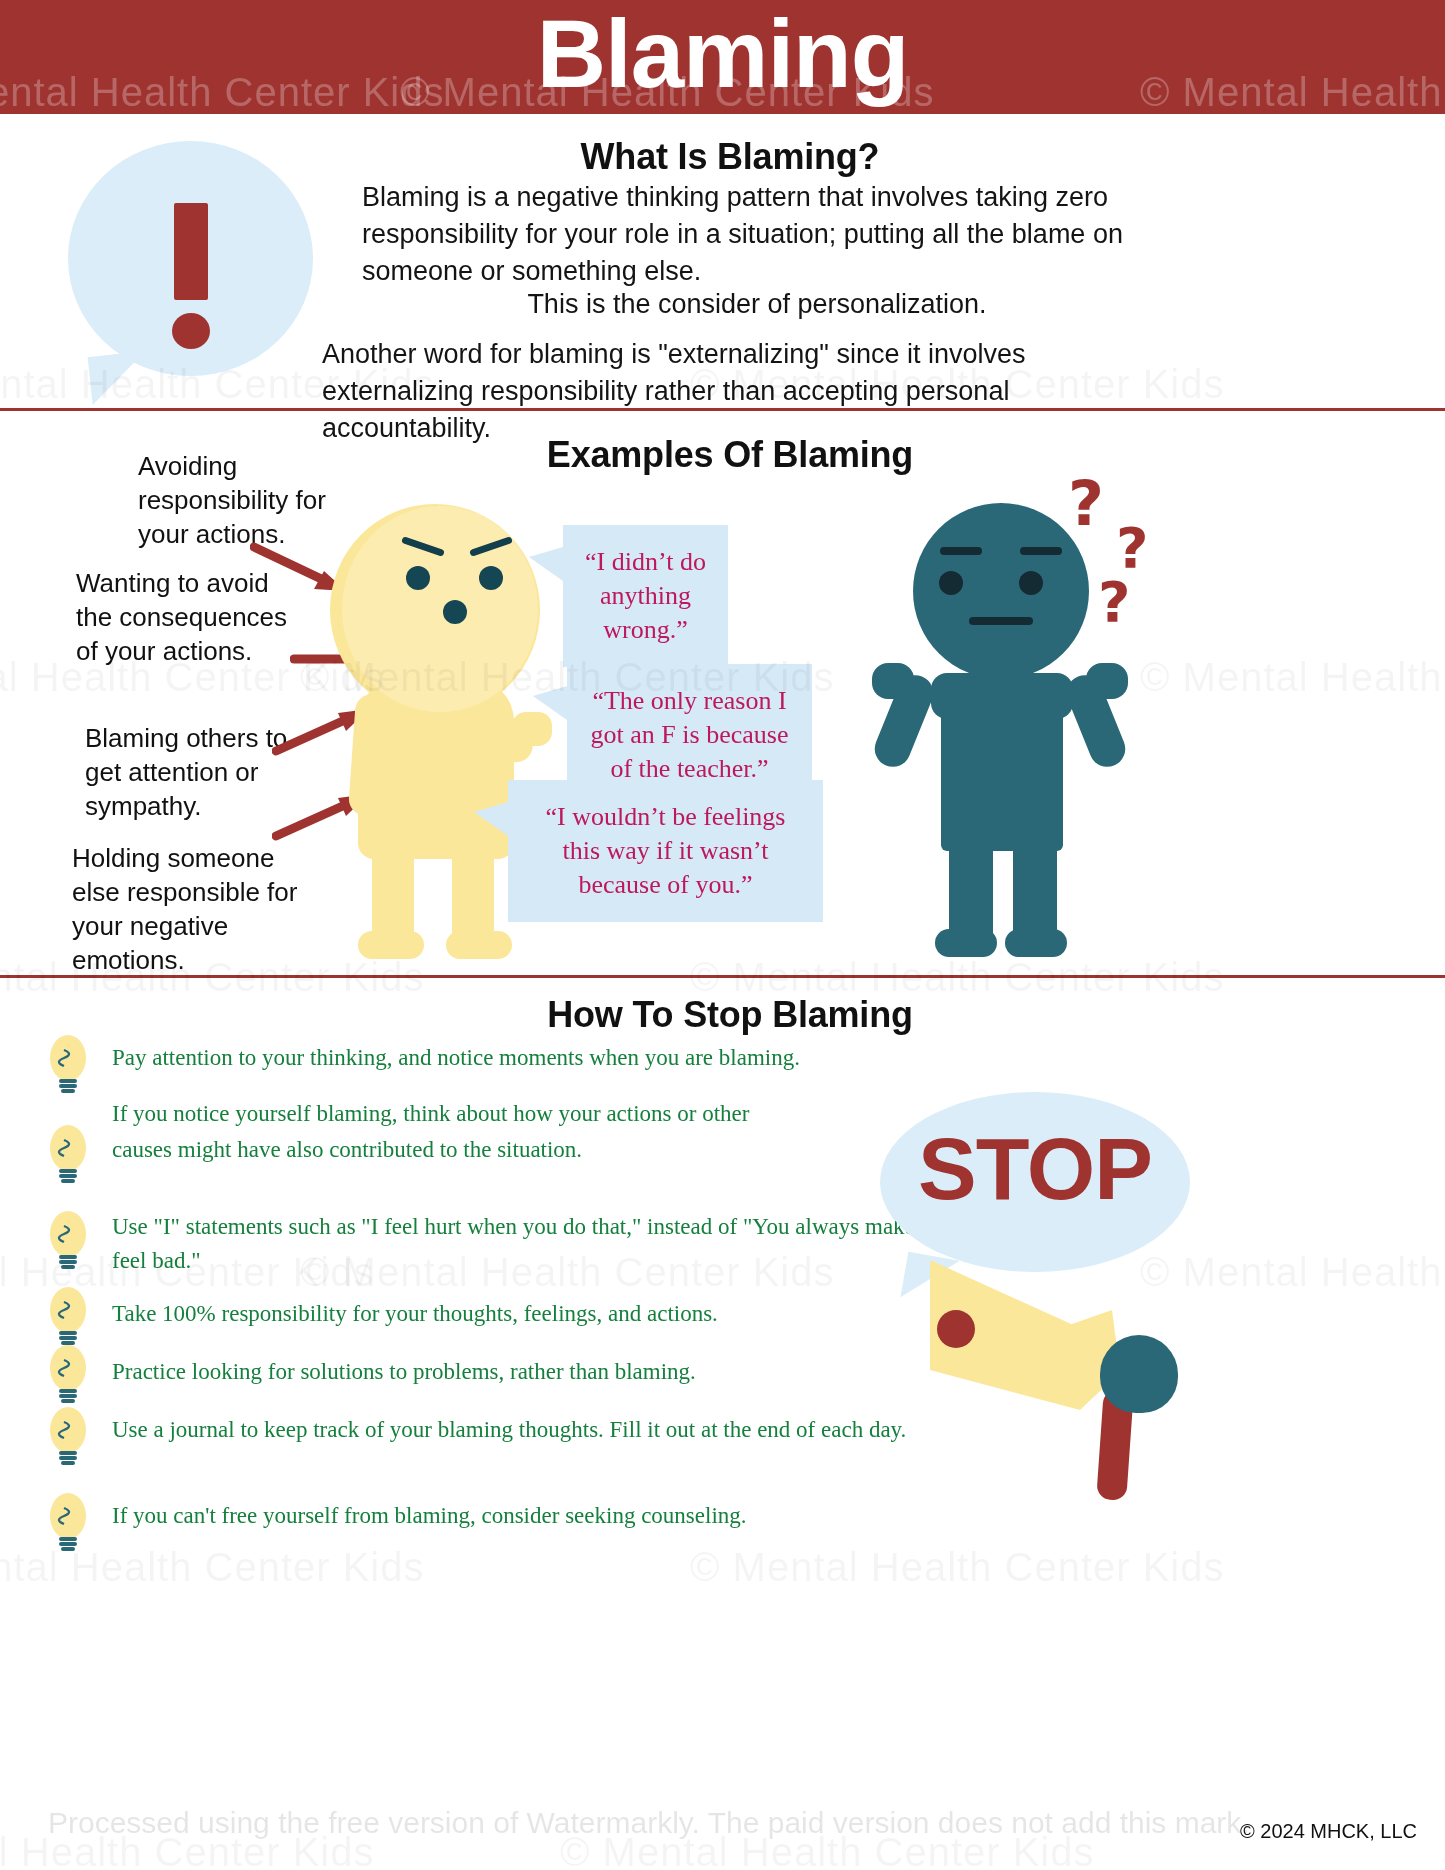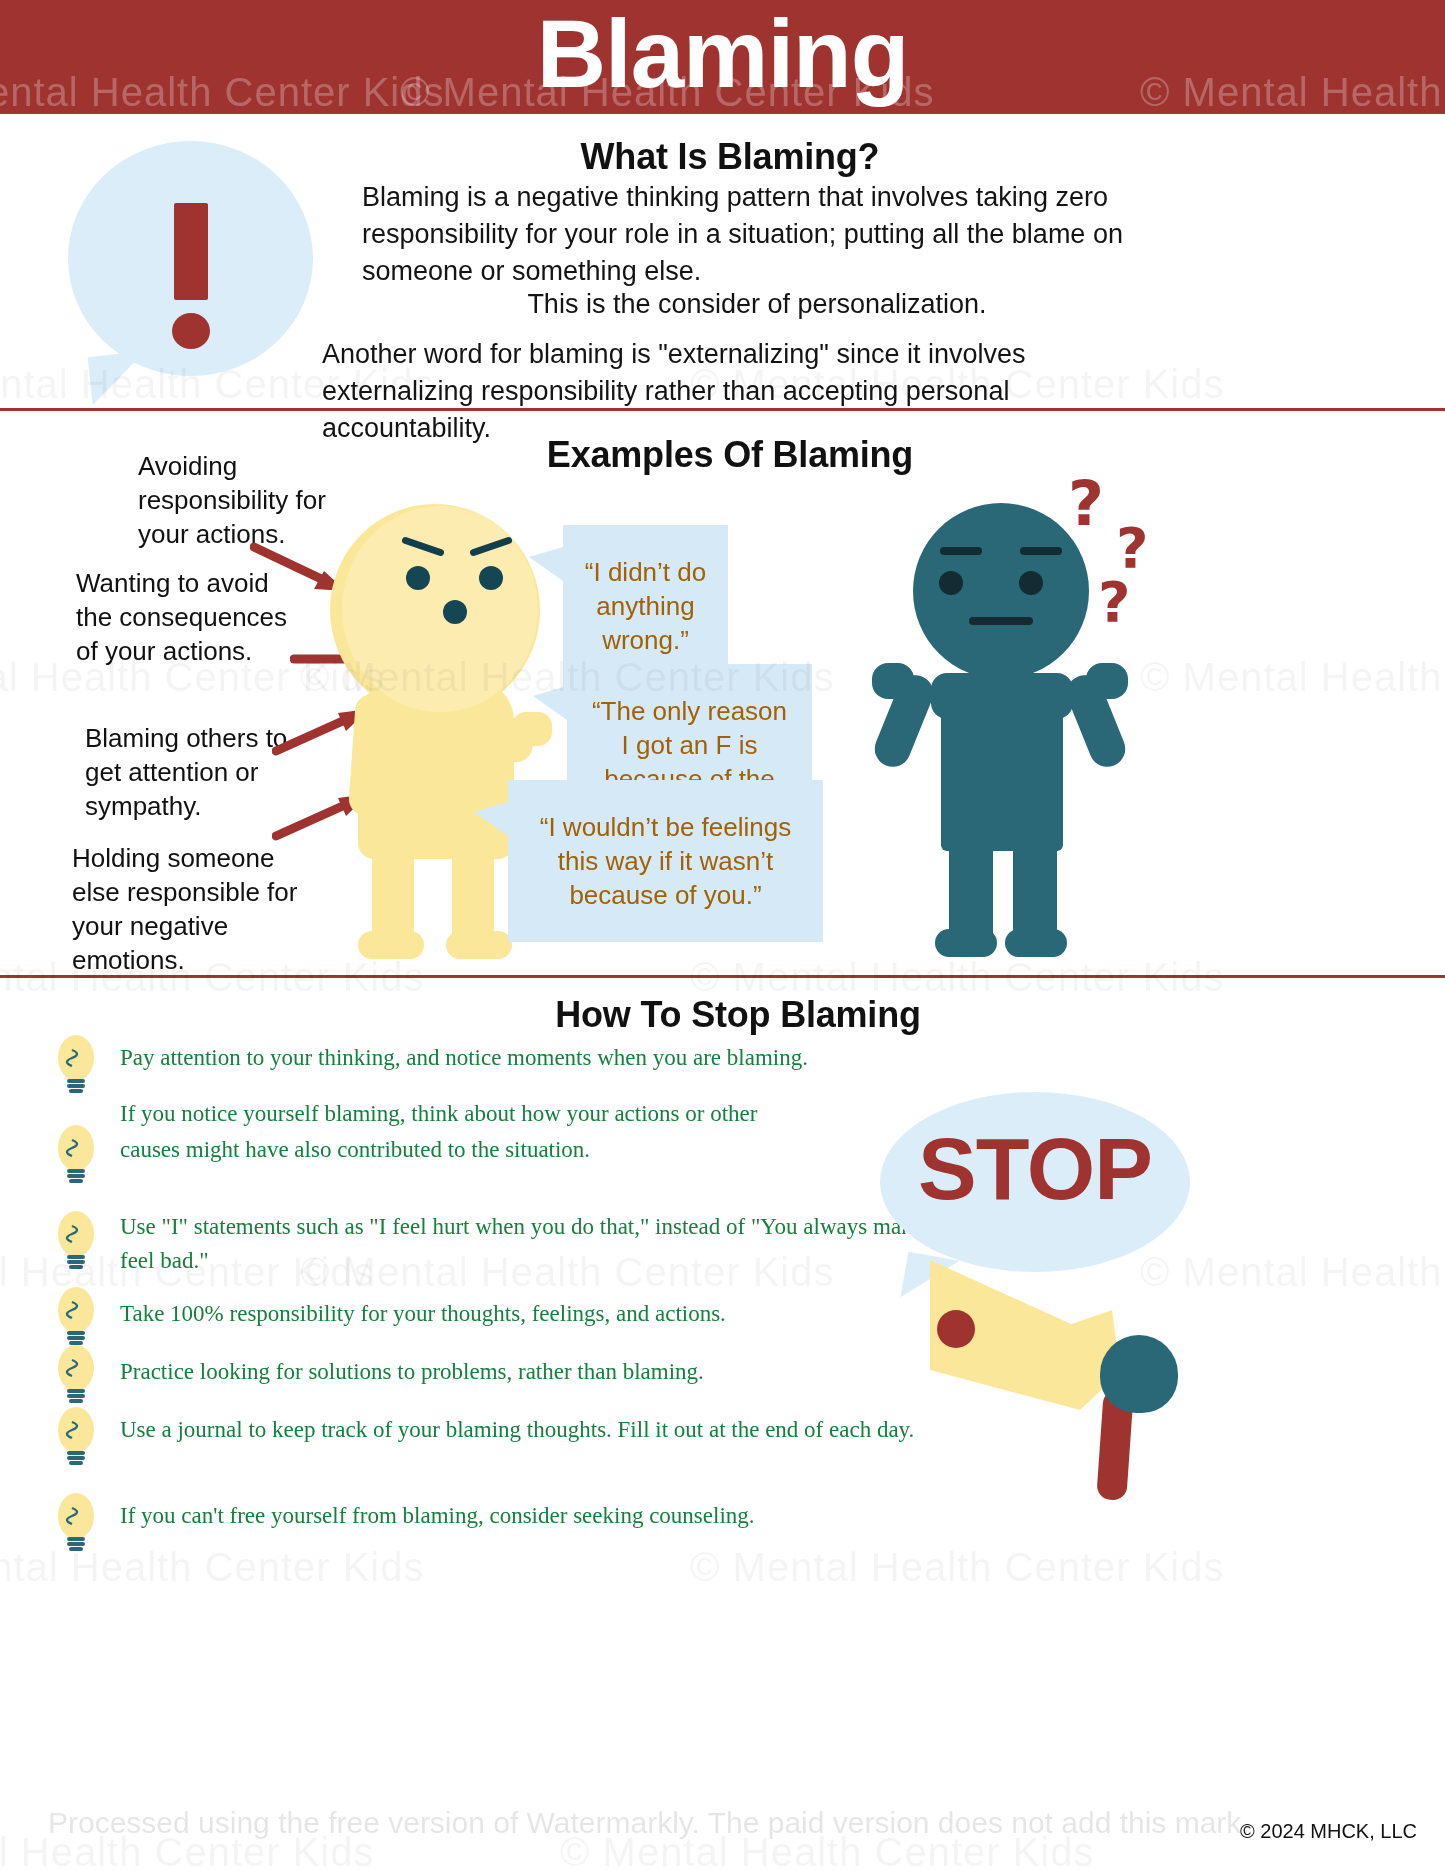--- a/index.html
+++ b/index.html
@@ -154,22 +154,22 @@
     position:absolute; left:358px; top:520px; width:66px; height:28px;
     background:#fbe79a; border-radius:14px;
   }
   .yc-foot-r{
     position:absolute; left:446px; top:520px; width:66px; height:28px;
     background:#fbe79a; border-radius:14px;
   }
 
   
   .sbub{
-    position:absolute; background:#d6e9f6; padding:30px 18px;
-    font-size:26px; line-height:34px; text-align:center; color:#a16207;
+    position:absolute; background:#d6e9f6; padding:20px 18px;
+    font-size:26px; line-height:34px; text-align:center; color:#be185d;font-family:Liberation Serif, serif;
   }
   .sbub:before{
     content:""; position:absolute; left:-34px; top:22px;
     width:0;height:0;
     border-top:10px solid transparent;
     border-bottom:24px solid transparent;
     border-right:34px solid #d6e9f6;
   }
   #sbub1{ left:563px; top:114px; width:165px; }
   #sbub2{ left:567px; top:253px; width:245px; }
@@ -243,21 +243,21 @@
 
   .qmark{
     position:absolute; color:#9e3330; font-weight:bold;
     font-family:"DejaVu Sans", sans-serif;
   }
   #q1{ left:1068px; top:56px; font-size:62px; }
   #q2{ left:1116px; top:104px; font-size:56px; }
   #q3{ left:1098px; top:158px; font-size:56px; }
 
   
-  .sec3{ position:absolute; left:8px; top:978px; width:1216px; height:892px; z-index:3; }
+  .sec3{ position:absolute; left:0; top:978px; width:1216px; height:892px; z-index:3; }
   #s3-title{ position:absolute; left:340px; width:780px; top:16px; }
 
   .tip{ position:absolute; left:44px; width:880px; }
   .tip-text{
     position:absolute; left:68px; top:0; width:820px;
     font-size:23px; line-height:36px; color:#15803d;font-family:Liberation Serif, serif;
   }
   .bulb{ position:absolute; left:0; top:-6px; width:48px; height:62px; }
 
   #tip0{ top:62px; }

